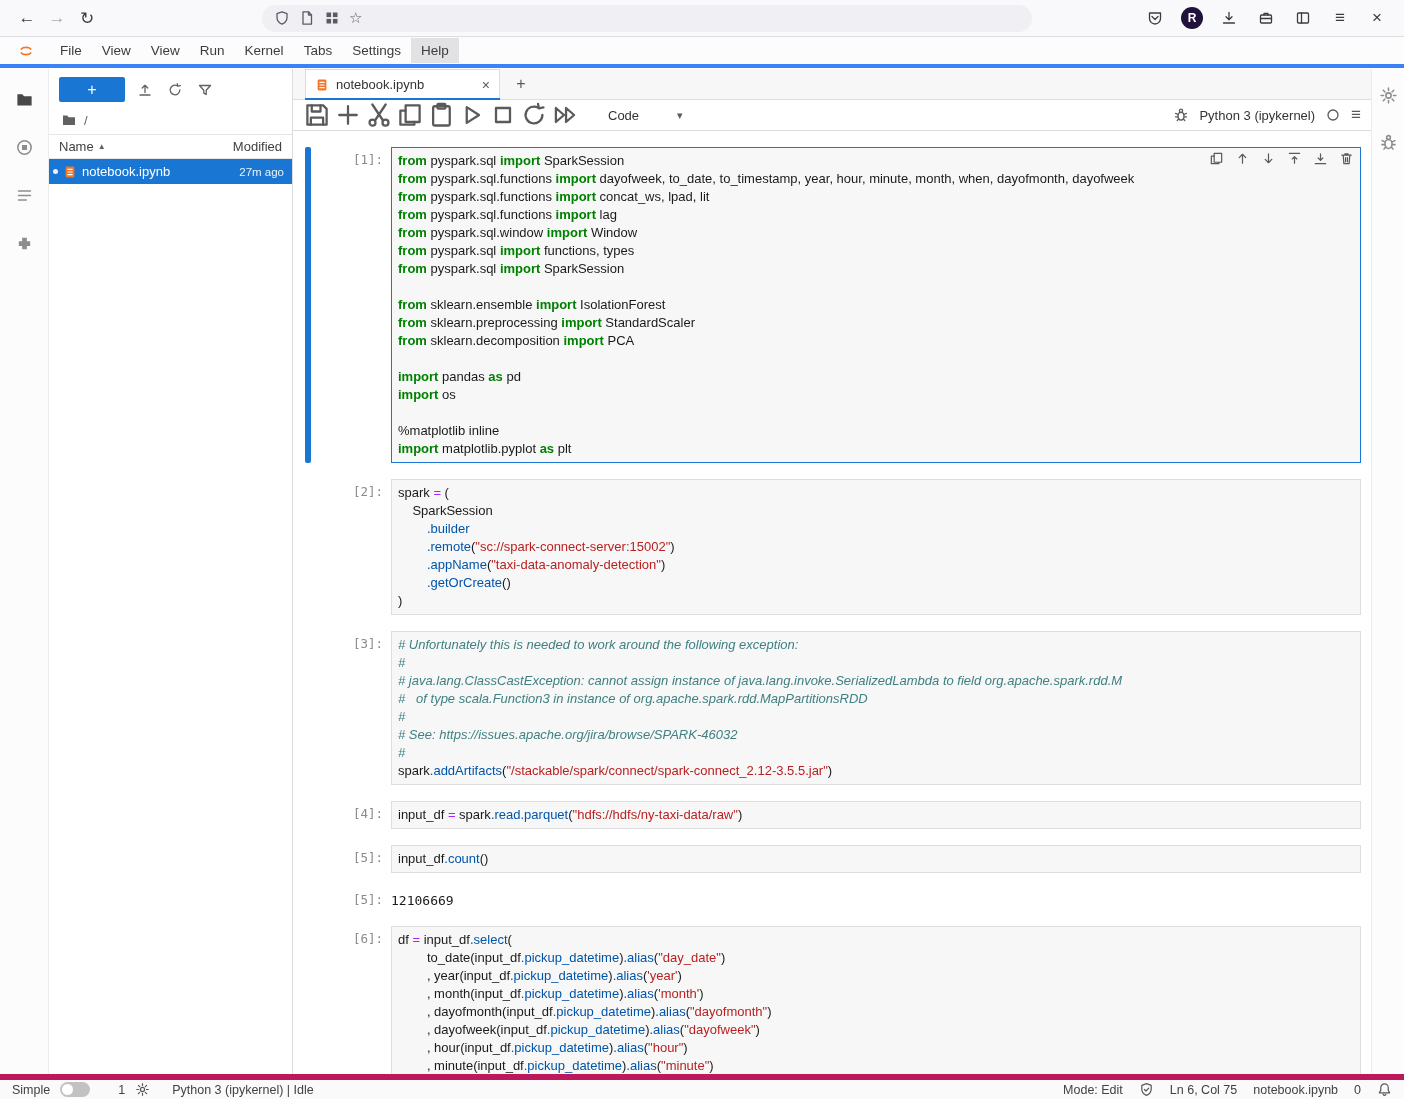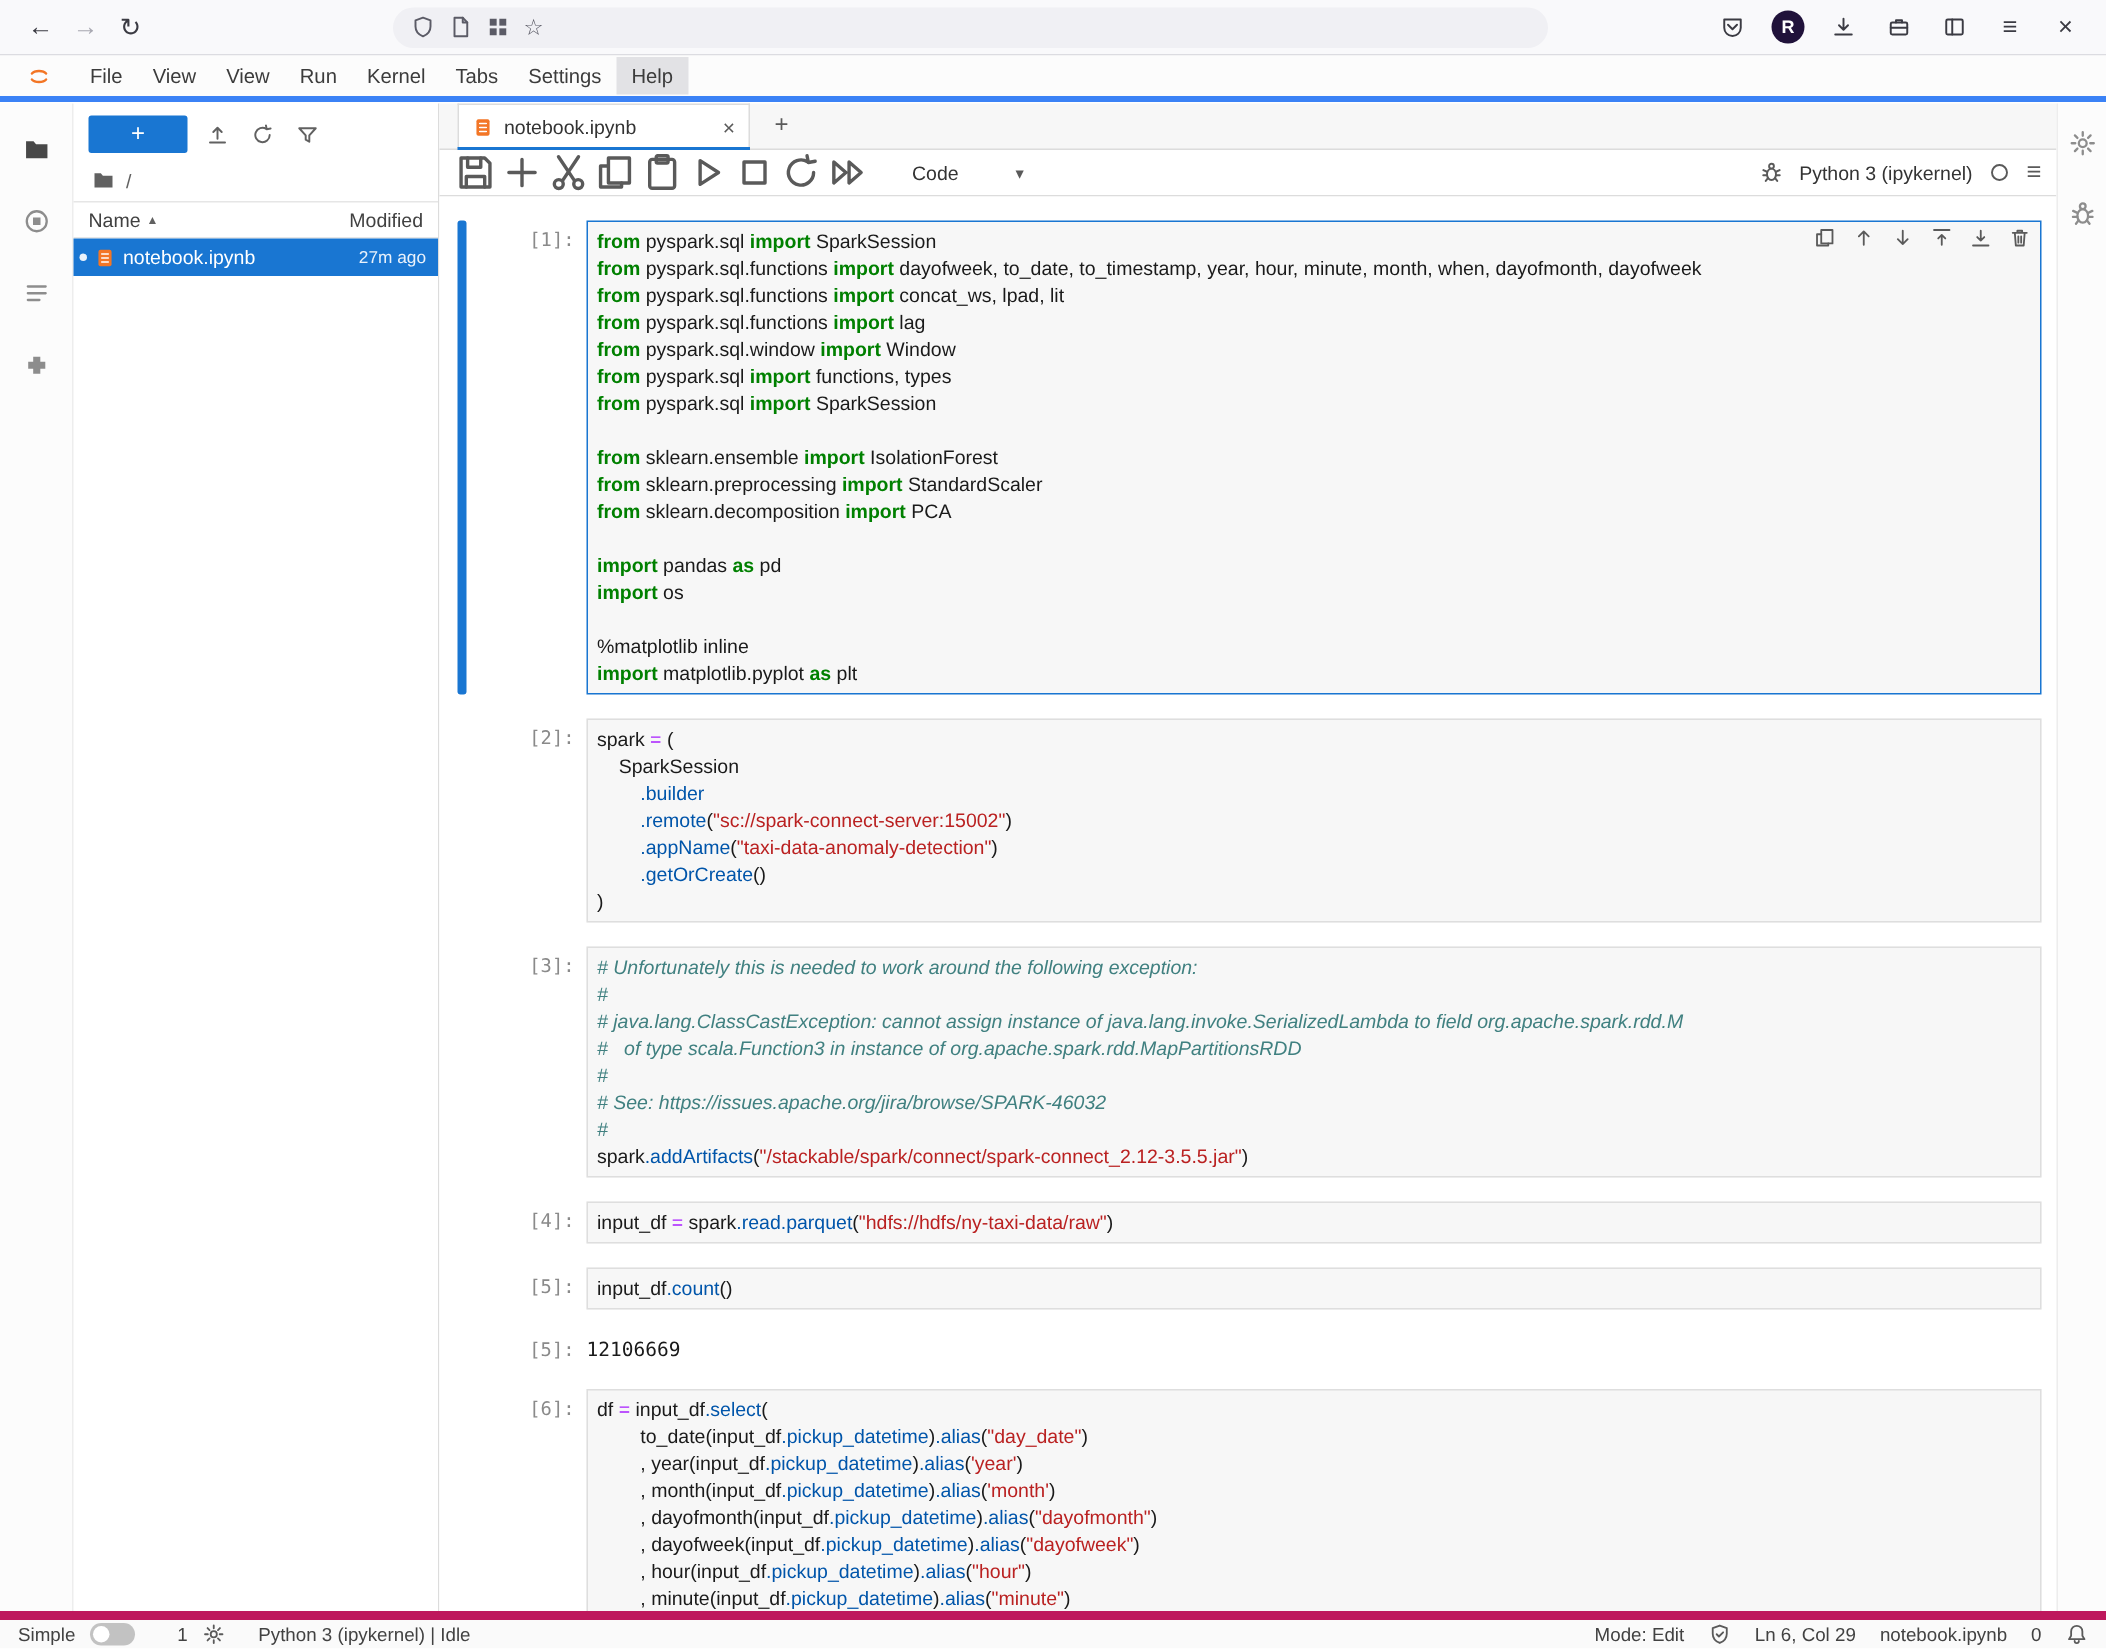--- a/index.html
+++ b/index.html
@@ -455,21 +455,21 @@
     <span style="margin-left:12px">Python 3 (ipykernel) | Idle</span>
   </div>
   <div class="sb-right">
     <span>Mode: Edit</span>
     <span class="sb-ic ic">
         <svg viewBox="0 0 16 16">
           <path class="st" d="M8 1.8l5 1.8v4c0 3.2-2.1 5.4-5 6.6-2.9-1.2-5-3.4-5-6.6v-4z"></path>
           <path class="st" d="M5.8 8l1.6 1.6 3-3"></path>
         </svg>
       </span>
-    <span>Ln 6, Col 29</span>
+    <span>Ln 6, Col 75</span>
     <span>notebook.ipynb</span>
     <span>0</span>
     <span class="sb-ic ic">
         <svg viewBox="0 0 16 16">
           <path class="st" d="M8 2a4 4 0 0 1 4 4v3l1.5 2.5h-11L4 9V6a4 4 0 0 1 4-4z"></path>
           <path class="st" d="M6.5 12.8a1.5 1.5 0 0 0 3 0"></path>
         </svg>
       </span>
   </div>
 </div>

